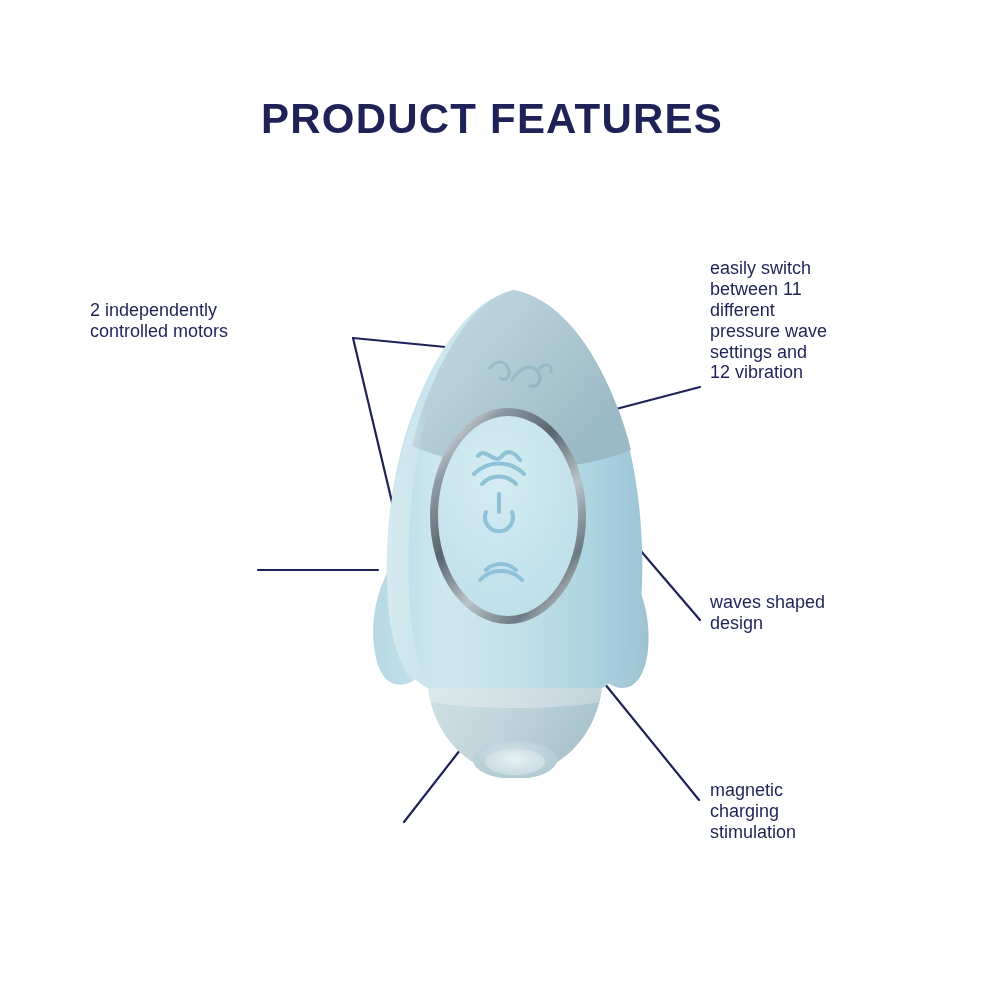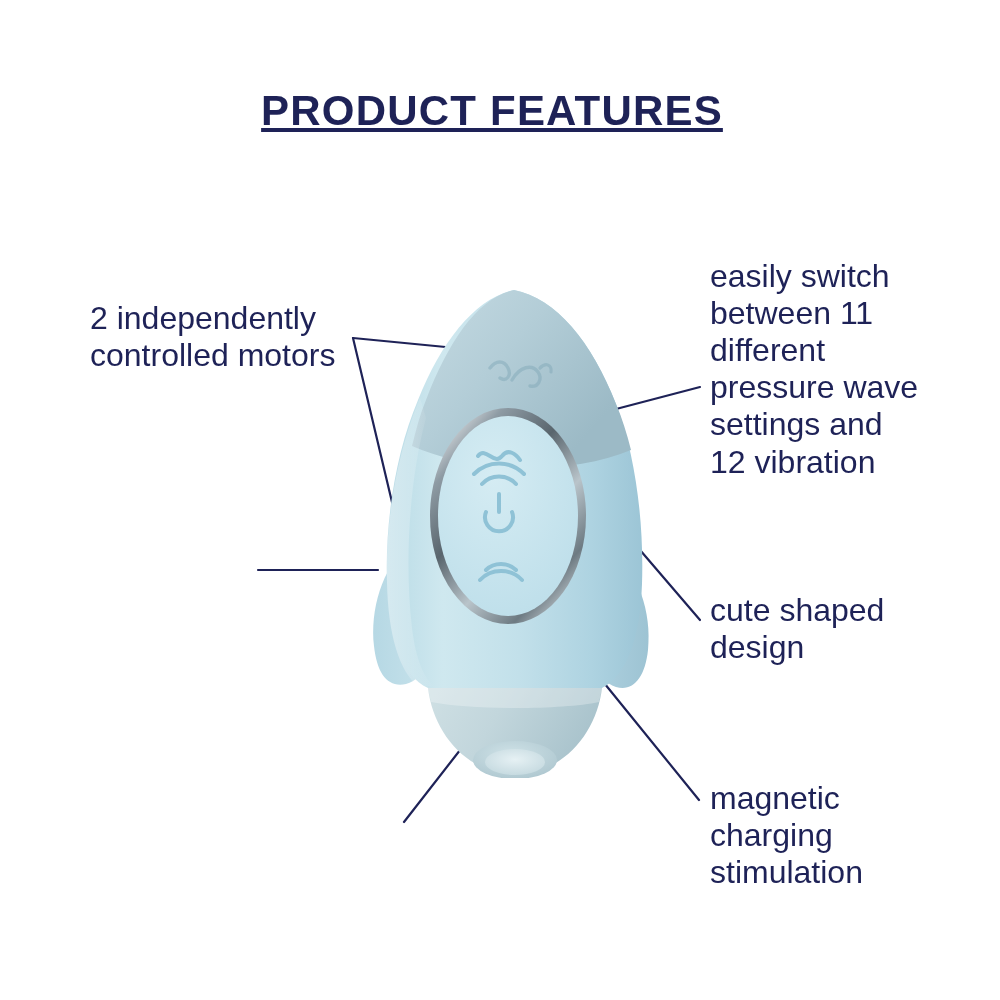--- a/index.html
+++ b/index.html
@@ -9,34 +9,33 @@
     background:#ffffff;
     font-family:"Liberation Sans", sans-serif;
     color:#1e2257;
     overflow:hidden;
     position:relative;
   }
   #stage{position:relative;width:1000px;height:1000px;}
 
   
   .title{
-    position:absolute;left:0;top:88px;width:984px;
+    position:absolute;left:0;top:96px;width:984px;
     text-align:center;
     font-size:42px;
     font-weight:bold;
     letter-spacing:1.2px;
     color:#1e2257;
     line-height:1.1;
-    text-decoration:underline;
   }
 
   
   .callout{
     position:absolute;
-    font-size:32px;
+    font-size:18px;
     line-height:1.16;
     color:#1e2257;
     font-weight:normal;
     white-space:pre-line;
   }
   .callout.left{text-align:left;}
   .callout.right{text-align:left;}
 
   #cal-motors   {left:90px;  top:300px; width:300px;}
   #cal-silicone {left:90px;  top:508px; width:230px;}
@@ -201,20 +200,20 @@
 
 
 
   <div class="callout right" id="cal-settings">easily switch
 between 11
 different
 pressure wave
 settings and
 12 vibration</div>
 
-  <div class="callout right" id="cal-cute">cute shaped
+  <div class="callout right" id="cal-cute">waves shaped
 design</div>
 
   <div class="callout right" id="cal-magnetic">magnetic
 charging
 stimulation</div>
 
 </div>
 
 </body></html>

